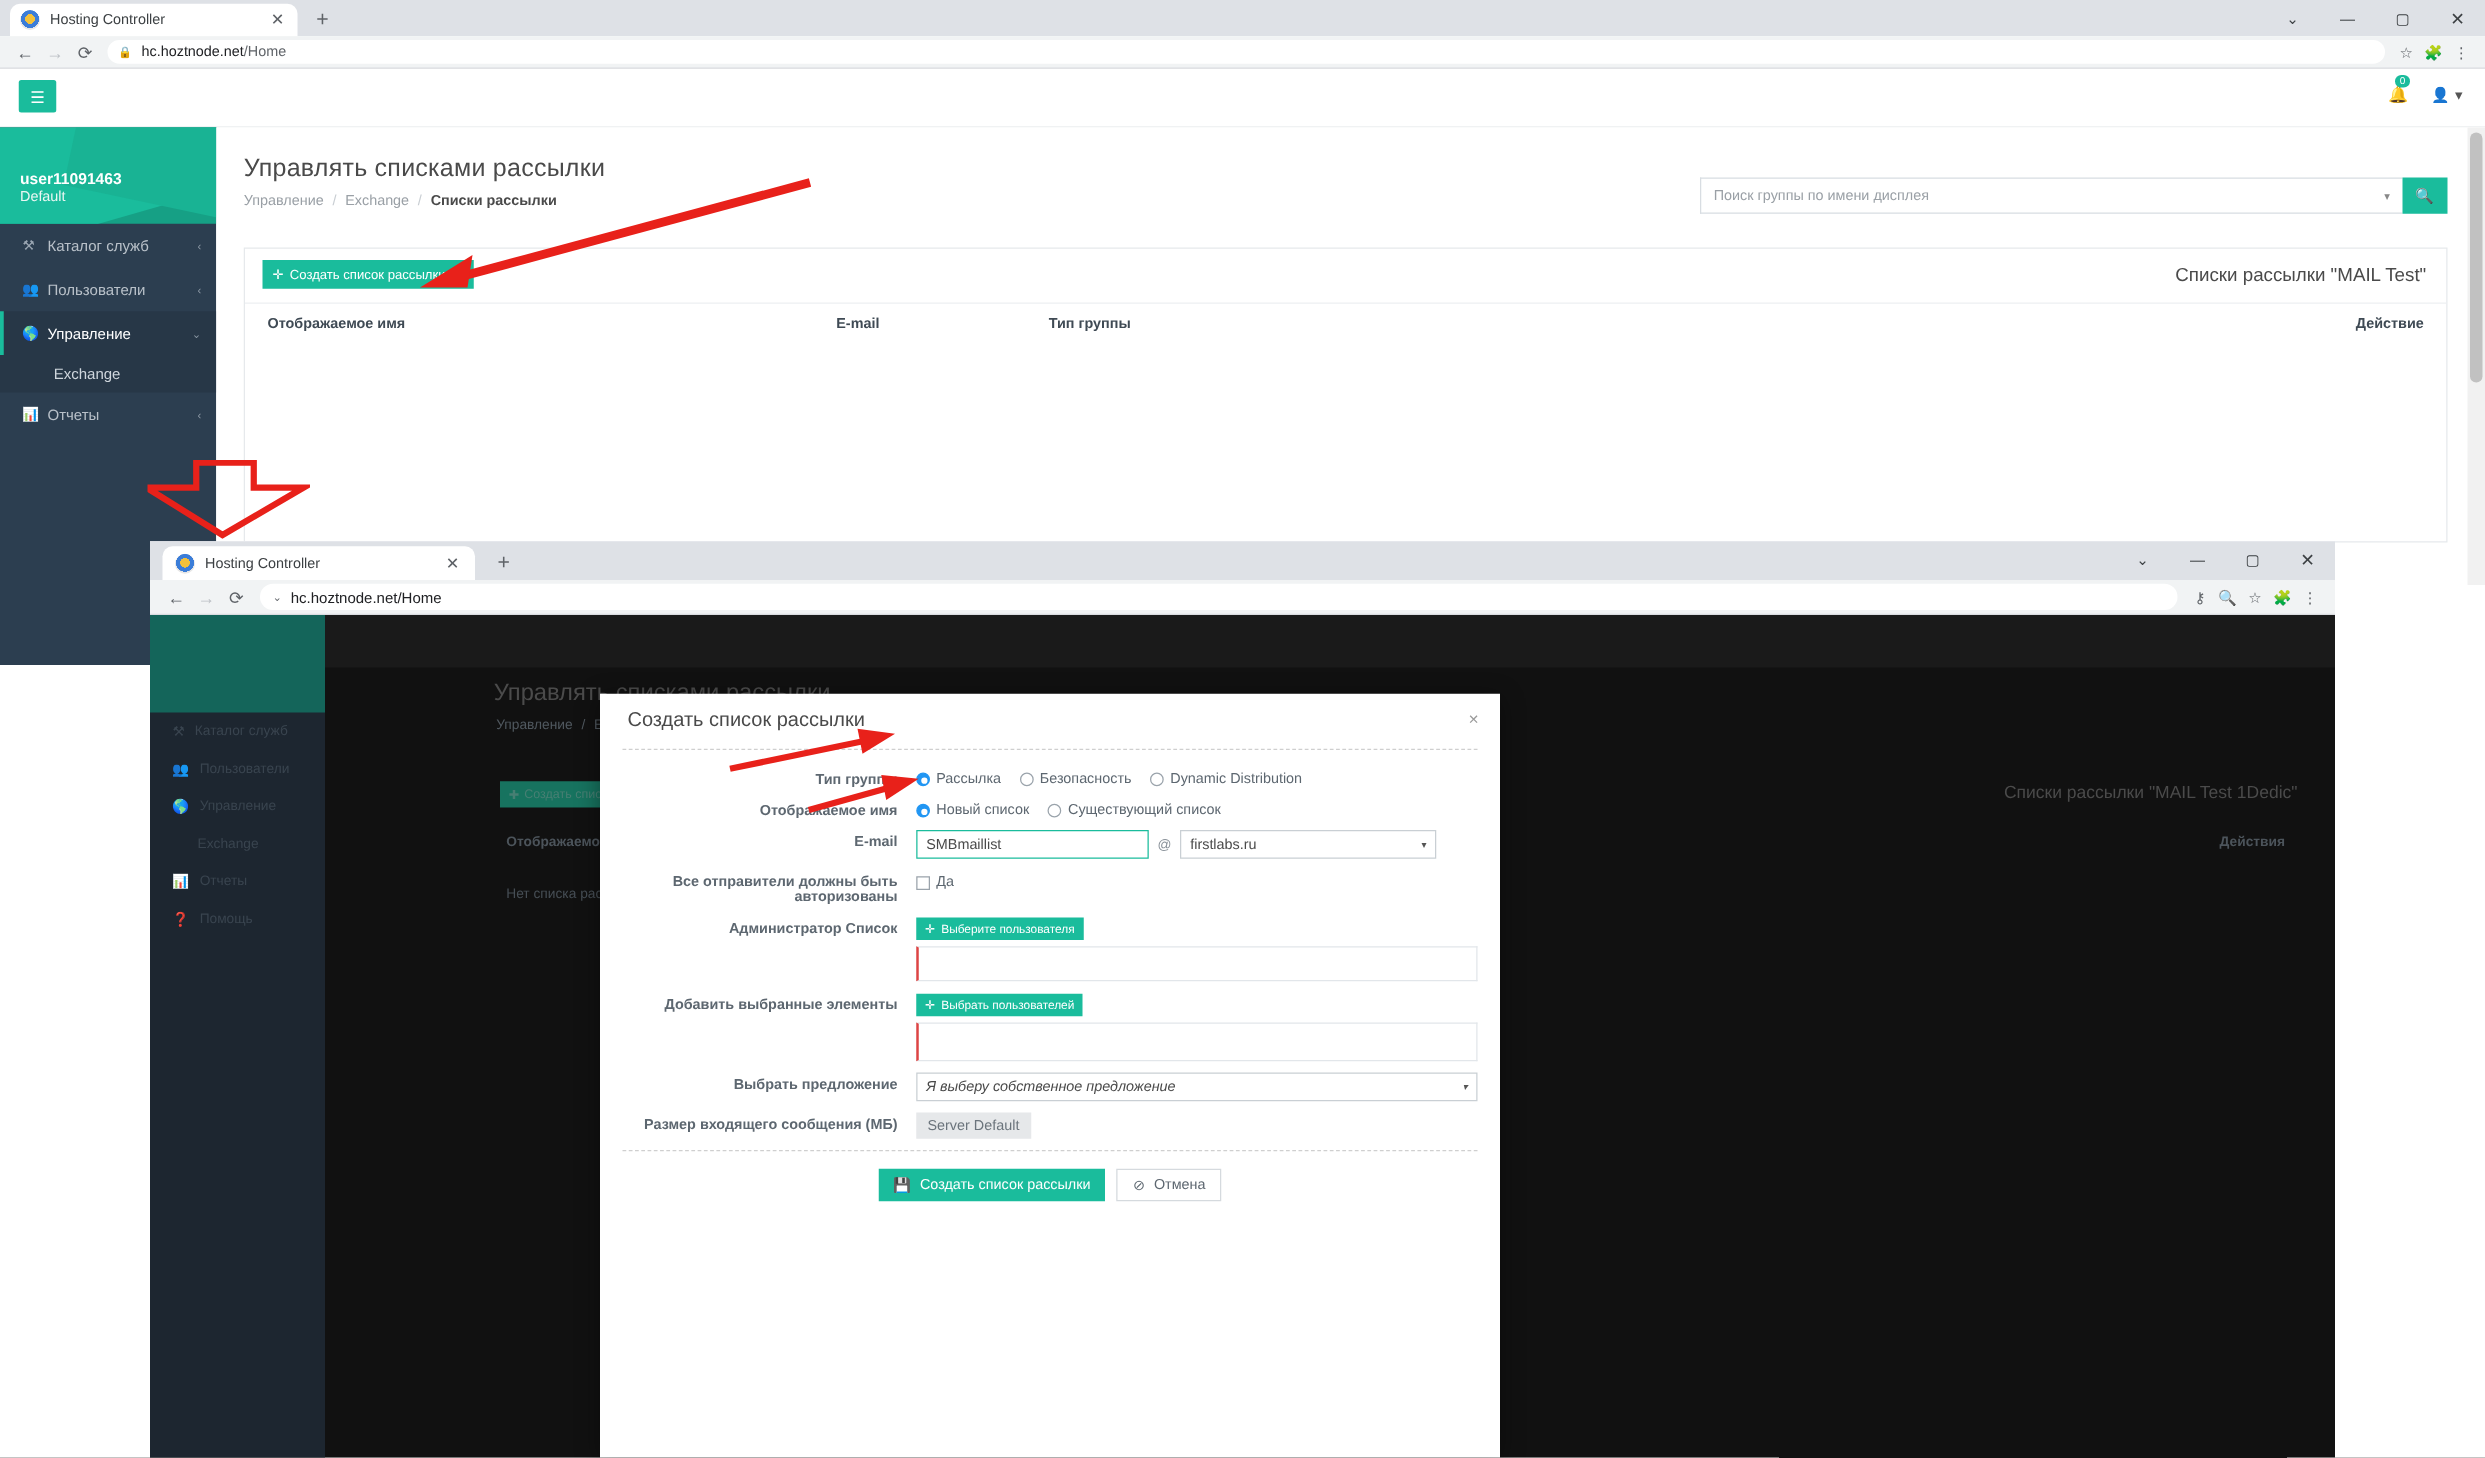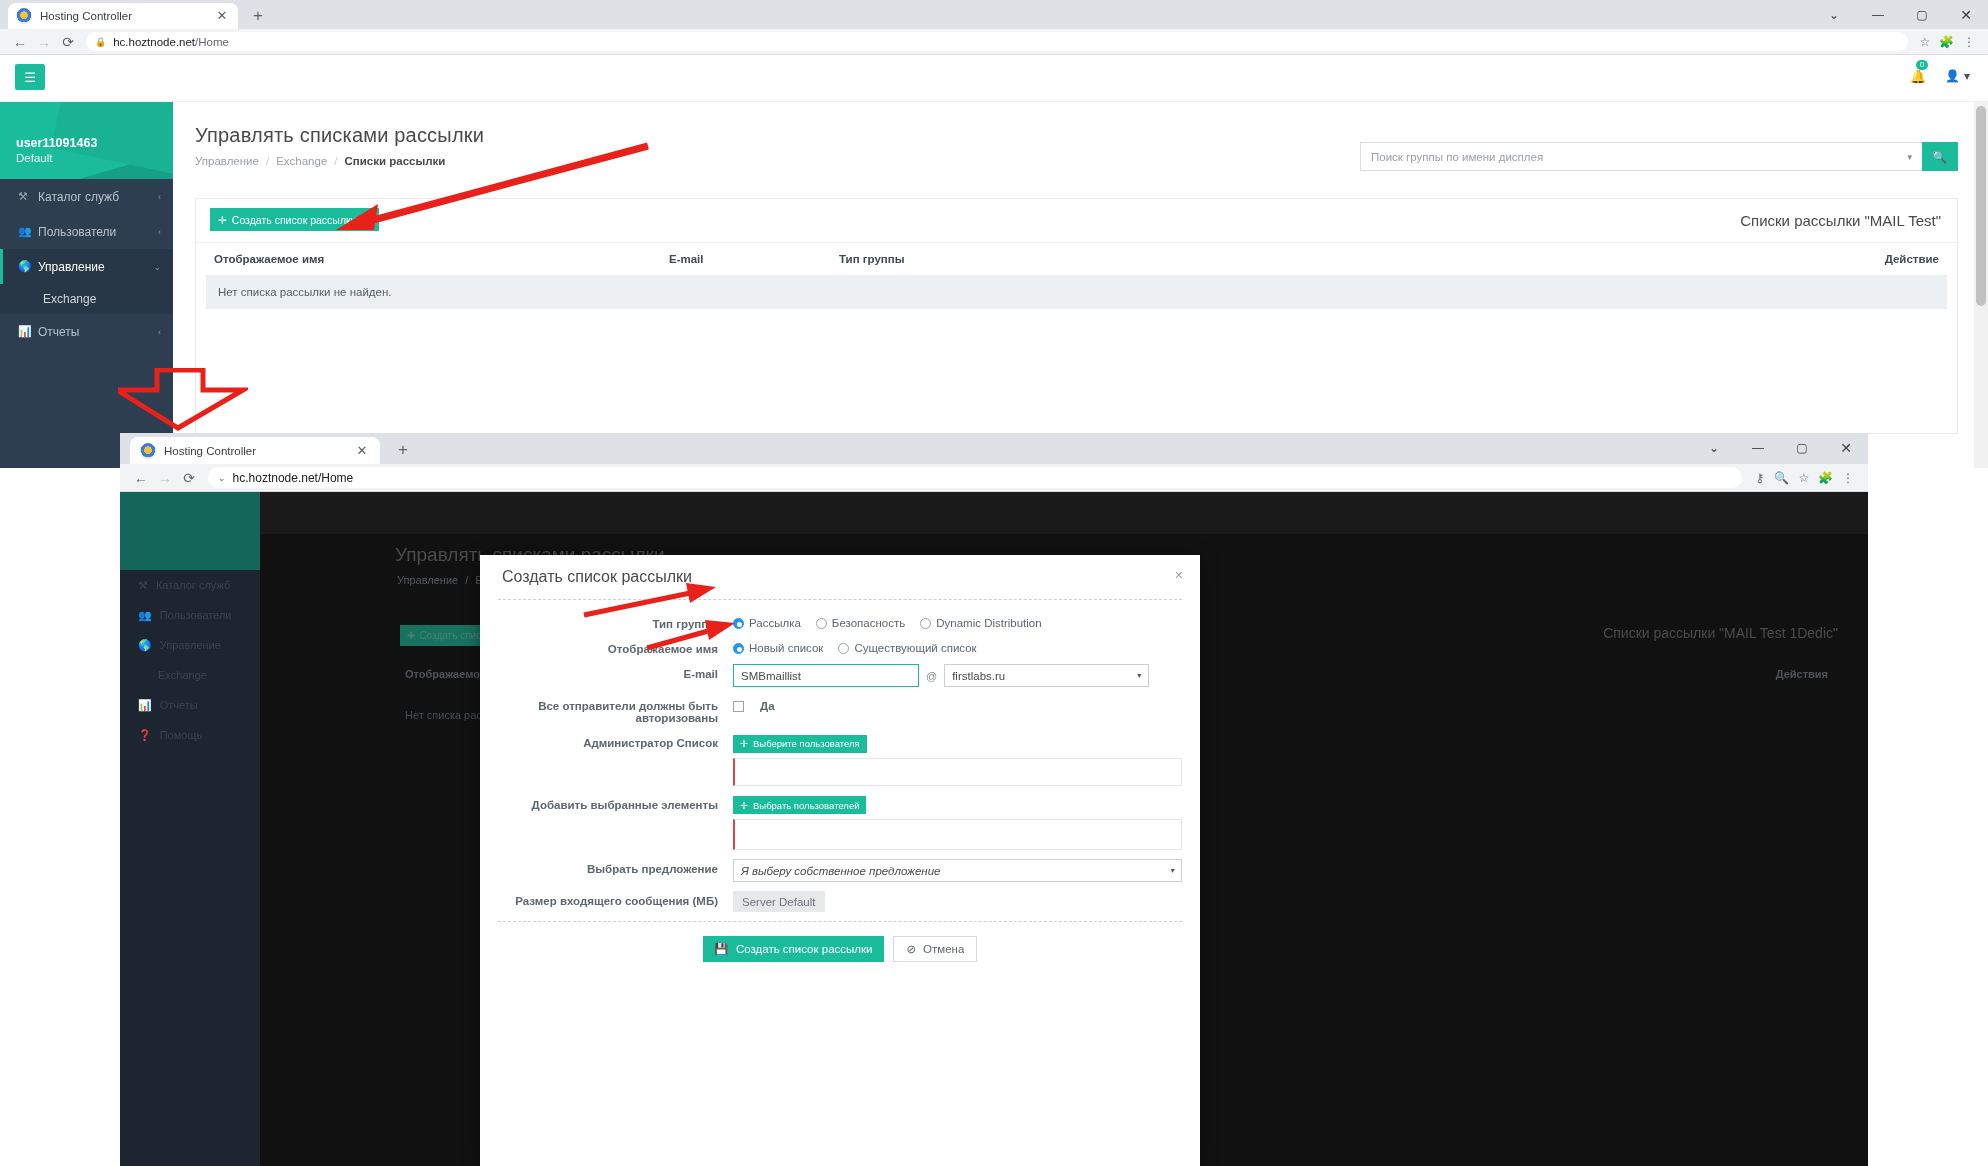--- a/index.html
+++ b/index.html
@@ -62,21 +62,21 @@
     background:#1abc9c; color:#fff; display:flex; align-items:center; justify-content:center;
     font-size:13px; border-radius:2px; }
   .topbar-right { position:absolute; right:18px; top:11px; display:flex; align-items:center; gap:18px; }
   .bell-wrap { position:relative; }
   .bell { font-size:13px; color:#555; }
   .bell-badge { position:absolute; top:-7px; left:5px; background:#1abc9c; color:#fff;
     font-size:8px; border-radius:8px; padding:1px 4px; line-height:1; }
   .user-menu { font-size:12px; color:#555; display:flex; align-items:center; gap:4px; }
 
   
-  .sidebar { position:absolute; left:0; top:46px; width:173px; height:366px; background:#2c3e50; }
+  .sidebar { position:absolute; left:0; top:46px; width:173px; height:430px; background:#2c3e50; }
   .side-profile { height:77px; position:relative; overflow:hidden; background:#16a085; }
   .side-profile:before { content:""; position:absolute; left:-20px; top:-50px; width:230px; height:120px;
     background:#1abc9c; transform:rotate(-16deg); }
   .side-profile:after { content:""; position:absolute; left:60px; top:-40px; width:220px; height:110px;
     background:#19b394; transform:rotate(12deg); }
   .side-profile .p-txt { position:absolute; left:16px; bottom:12px; z-index:3; }
   .p-user { font-size:12.5px; font-weight:bold; color:#fff; line-height:1.35; }
   .p-role { font-size:11.5px; color:#eaf7f3; line-height:1.35; }
 
   .side-item { height:35px; display:flex; align-items:center; padding:0 12px 0 18px;
@@ -189,21 +189,21 @@
   .inp-row { display:flex; align-items:center; gap:7px; }
   .inp { width:186px; height:23px; border:1px solid #1abc9c; background:#fff;
     display:flex; align-items:center; padding:0 7px; font-size:11.5px; color:#4a4a4a; }
   .at { font-size:11px; color:#8a929a; }
   .sel { width:205px; height:23px; border:1px solid #c9cfd4; background:#fff;
     display:flex; align-items:center; padding:0 7px; font-size:11.5px; color:#4a4a4a;
     justify-content:space-between;gap:20px; }
   .sel-wide { width:100%;font-style:italic; }
   .sel-caret { font-size:8px; color:#555; }
 
-  .chk-row { display:flex; align-items:flex-end; gap:16px; padding-top:4px; font-size:11.5px; color:#5d6770;font-weight:bold;}
+  .chk-row { display:flex; align-items:flex-end; gap:5px; padding-top:4px; font-size:11.5px; color:#5d6770;}
   .chk { width:11px; height:11px; border:1px solid #9aa3ab; background:#fff; flex:none; }
 
   .mini-green { display:inline-flex; align-items:center; gap:5px; height:18px;
     background:#1abc9c; color:#fff; font-size:9.5px; padding:0 7px; }
   .box-req { margin-top:5px; height:28px; border:1px solid #e2e6ea; border-left:2px solid #d44;
     background:#fff; }
   .box-req.tall { height:31px; }
   .btn-flat { display:inline-flex; align-items:center; height:21px; background:#e6e8ea;
     color:#6b747c; font-size:11.5px; padding:0 9px; }
 
@@ -331,21 +331,20 @@
           <div class="panel-title">Списки рассылки "MAIL Test"</div>
         </div>
 
         <div class="tbl-head">
           <div class="c1">Отображаемое имя</div>
           <div class="c2">E-mail</div>
           <div class="c3">Тип группы</div>
           <div class="c4">Действие</div>
         </div>
 
-        <div class="tbl-row-empty">Нет списка рассылки не найден.</div>
       </div>
     </div>
 
     <div class="scroll-v">
       <div class="scroll-thumb"></div>
     </div>
   </div>
 
   <svg class="arrow-svg" style="left:330px; top:138px;" width="330" height="96">
     <line x1="318" y1="8" x2="36" y2="84" stroke="#e8211a" stroke-width="7"></line>

